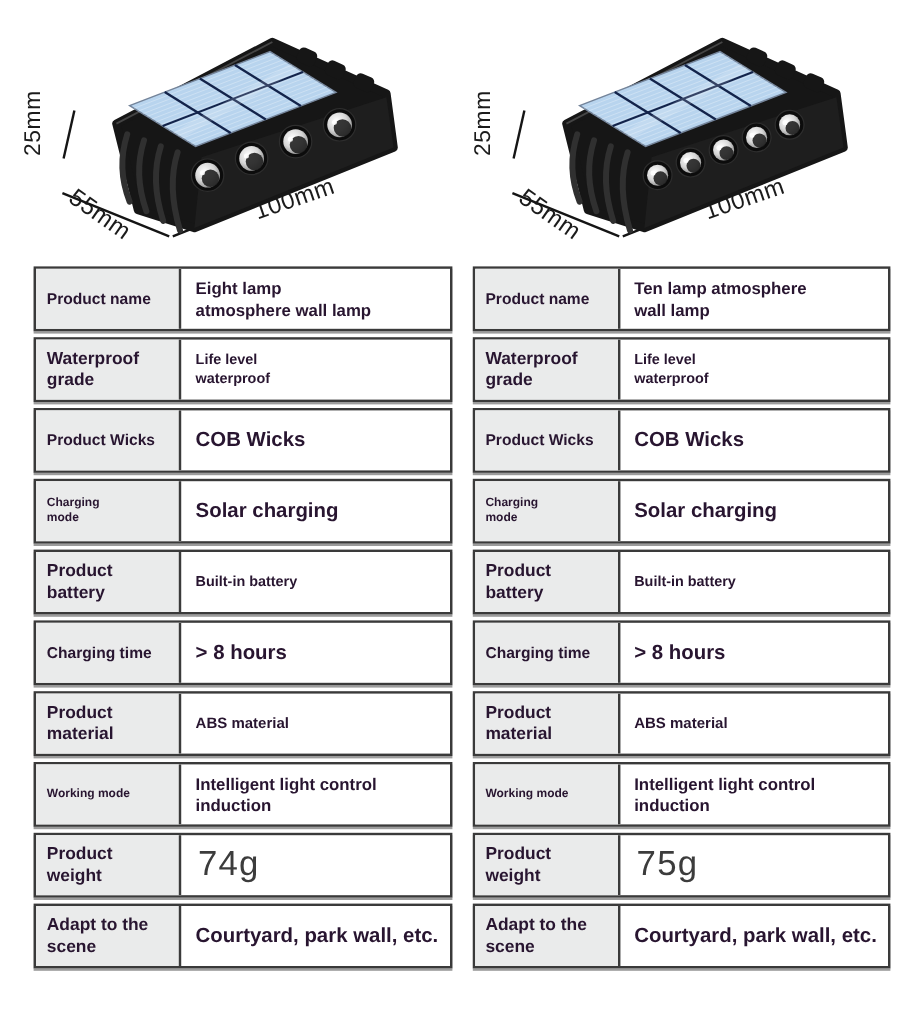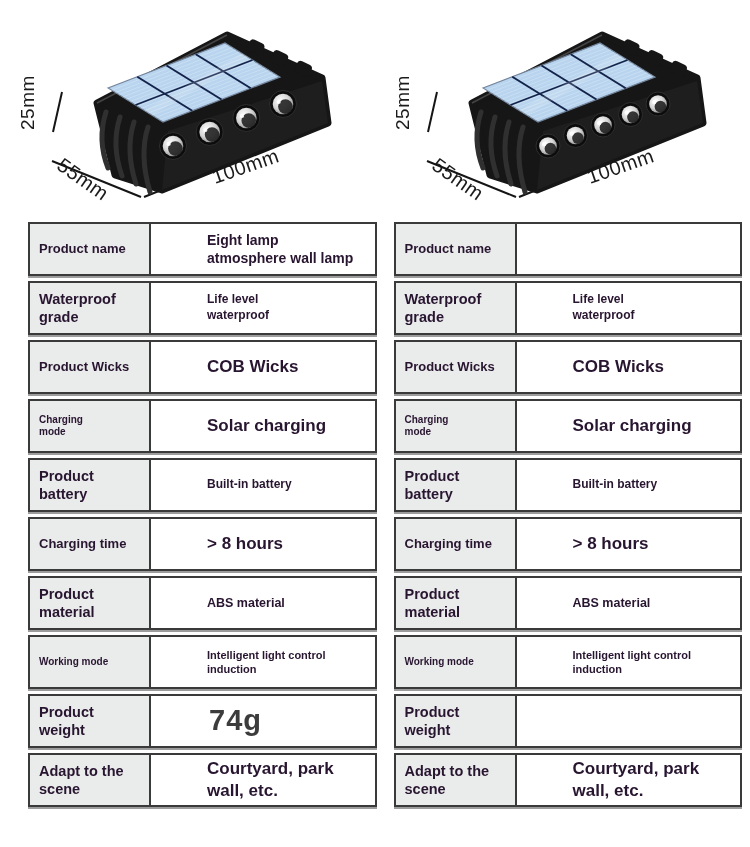--- a/index.html
+++ b/index.html
@@ -36,26 +36,26 @@
   .spec-label{
     flex:0 0 121px;box-sizing:border-box;background:var(--label-bg,#eaebeb);
     border-right:2px solid var(--tbl-border,#3a3a3a);
     display:flex;align-items:center;padding-left:9px;
     font-weight:bold;color:var(--ink,#281530);
     line-height:1.25;white-space:pre-line;
   }
   .spec-value{
     flex:1;display:flex;align-items:center;padding-left:12px;
     font-weight:bold;color:var(--ink,#281530);
-    line-height:1.3;white-space:pre-line;margin-left:44px;
+    line-height:1.3;white-space:pre-line;
   }
   .l1{font-size:13px}.l2{font-size:14.5px}.l3{font-size:10px}
   .v-md{font-size:14px}.v-sm{font-size:12px}.v-lg{font-size:17px}
-  .v-xs{font-size:12.5px}.v-xxs{font-size:11px}
-  .v-big{font-size:29px;font-weight:700;color:var(--weight-ink,#3c3c3c);letter-spacing:1px;padding-left:14px;}
+  .v-xs{font-size:12.5px}.v-xxs{font-size:14px}
+  .v-big{font-size:29px;font-weight:400;color:var(--weight-ink,#3c3c3c);letter-spacing:1px;padding-left:14px;}
 </style>
 </head>
 <body>
 
 <div class="sheet">
 
   <div class="figures">
 
     <div class="figure">
       <div class="dim dim-h">25mm</div>
@@ -253,20 +253,22 @@
         </div>
         <div class="spec-row">
           <div class="spec-label l2">Adapt to the
 scene</div>
           <div class="spec-value v-lg">Courtyard, park wall, etc.</div>
         </div>
       </div>
     <div class="spec-table">
         <div class="spec-row">
           <div class="spec-label l1">Product name</div>
+          <div class="spec-value v-md">Ten lamp atmosphere
+wall lamp</div>
         </div>
         <div class="spec-row">
           <div class="spec-label l2">Waterproof
 grade</div>
           <div class="spec-value v-sm">Life level
 waterproof</div>
         </div>
         <div class="spec-row">
           <div class="spec-label l1">Product Wicks</div>
           <div class="spec-value v-lg">COB Wicks</div>
@@ -291,20 +293,21 @@
           <div class="spec-value v-xs">ABS material</div>
         </div>
         <div class="spec-row">
           <div class="spec-label l3">Working mode</div>
           <div class="spec-value v-xxs">Intelligent light control
 induction</div>
         </div>
         <div class="spec-row">
           <div class="spec-label l2">Product
 weight</div>
+          <div class="spec-value v-big">75g</div>
         </div>
         <div class="spec-row">
           <div class="spec-label l2">Adapt to the
 scene</div>
           <div class="spec-value v-lg">Courtyard, park wall, etc.</div>
         </div>
       </div>
   </div>
 
 </div>

